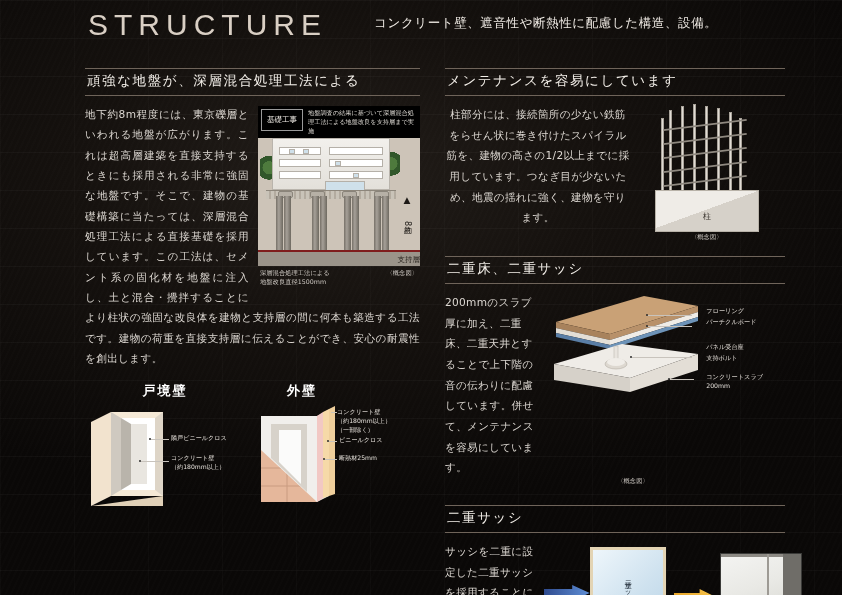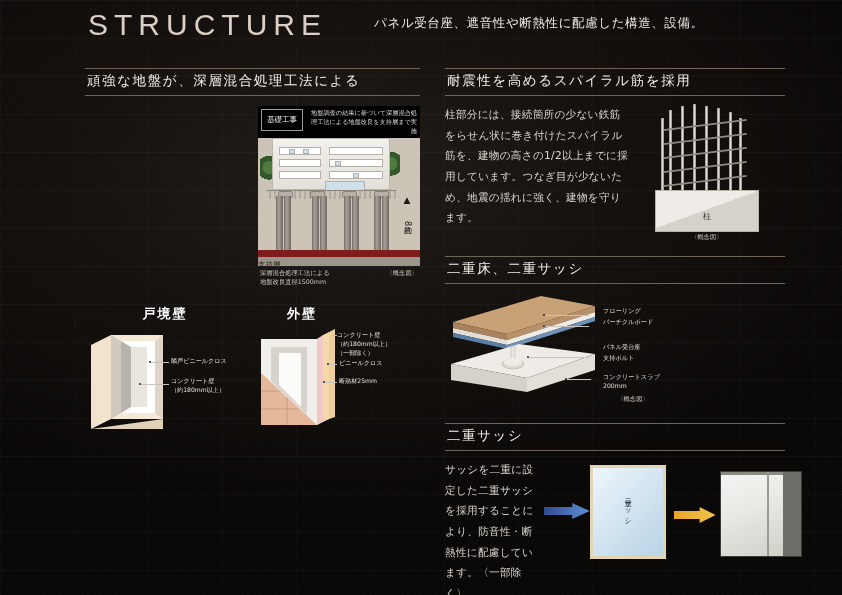--- a/index.html
+++ b/index.html
@@ -68,21 +68,21 @@
     font-size:10.6px; line-height:1.92; color:#ddd8d2;
     letter-spacing:.35px; text-align:justify;
   }
 
   
   .s1-fig {
     float:right; width:162px; margin:2px 0 4px 9px;
   }
   .figbox { background:#000; position:relative; }
   .fig-note {
-    display:flex; gap:5px; align-items:flex-start; padding:3px 3px 2px 3px;text-align:right;
+    display:flex; gap:5px; align-items:flex-start; padding:3px 3px 2px 3px;
   }
   .fig-tag {
     border:1px solid #9a9a9a; color:#f0ece6; font-size:7.5px;
     padding:6px 5px; white-space:nowrap; line-height:1;
   }
   .fig-note-txt { font-size:6.2px; line-height:1.45; color:#ddd9d3; }
 
   .soil { position:relative; height:128px; background:#cdc4b8; overflow:hidden; }
   .bldg {
     position:absolute; left:14px; top:0; width:118px; height:52px;
@@ -100,22 +100,22 @@
     position:absolute; top:58px; width:7px; height:64px;
     background:linear-gradient(to right,#8e8madd,#6f6a63 30%,#a9a49c 60%,#7a746c);
     background:linear-gradient(to right,#777168,#a6a098 40%,#6e6960);
   }
   .pilecap{
     position:absolute; width:15px; height:7px; top:53px;
     background:#b6b0a6; border:1px solid #8a847a; border-radius:2px;
   }
   .bearing {
     position:absolute; left:0; bottom:0; width:100%; height:16px;
-    background:#9b948a; border-top:7px solid #7f1d1d;
-    color:#2b2620; font-size:7.5px; text-align:left; line-height:16px;
+    background:#9b948a; border-top:2px solid #7f1d1d;
+    color:#2b2620; font-size:7.5px; text-align:right; line-height:16px;
   }
   .tree {
     position:absolute; top:18px; width:18px; height:26px;
     background:radial-gradient(circle at 50% 45%, #4e7a3d 0 38%, #31572a 39% 70%, rgba(0,0,0,0) 71%);
   }
   .depth {
     position:absolute; right:5px; top:58px; width:16px; height:64px;
     display:flex; flex-direction:column; align-items:center; justify-content:space-between;
     color:#1d1a16; font-size:8px;
   }
@@ -180,21 +180,21 @@
 </style>
 </head>
 <body>
 
 <div class="bg"></div>
 
 <div class="page">
 
   <div class="hdr">
     <span class="hdr-title">STRUCTURE</span>
-    <span class="hdr-sub">パネル受台座、遮音性や断熱性に配慮した構造、設備。</span>
+    <span class="hdr-sub">コンクリート壁、遮音性や断熱性に配慮した構造、設備。</span>
   </div>
 
   <div class="col-l">
 
     <div>
       <div class="sec-head">頑強な地盤が、深層混合処理工法による</div>
 
       <div class="s1-fig">
         <div class="figbox">
           <div class="fig-note">
@@ -248,20 +248,21 @@
 
         <div class="fig-cap">
           <div>
             <div>深層混合処理工法による</div>
             <div>地盤改良直径1500mm</div>
           </div>
           <div>〈概念図〉</div>
         </div>
       </div>
 
+      <div class="body-txt">地下約8m程度には、東京礫層といわれる地盤が広がります。これは超高層建築を直接支持するときにも採用される非常に強固な地盤です。そこで、建物の基礎構築に当たっては、深層混合処理工法による直接基礎を採用しています。この工法は、セメント系の固化材を地盤に注入し、土と混合・攪拌することにより柱状の強固な改良体を建物と支持層の間に何本も築造する工法です。建物の荷重を直接支持層に伝えることができ、安心の耐震性を創出します。</div>
       <div style="clear:both"></div>
     </div>
 
     <div class="sec2">
 
       <div class="walls">
 
         <div class="wallfig">
           <div class="wall-title">戸境壁</div>
           <div class="wall-art">
@@ -335,23 +336,23 @@
           </div>
         </div>
 
       </div>
     </div>
   </div>
 
   <div class="col-r">
 
     <div>
-      <div class="sec-head">耐震性を高めるスパイラル筋を採用</div>
+      <div class="sec-head">メンテナンスを容易にしています</div>
       <div class="r-flow">
-        <div class="r-txt" style="width:186px;">柱部分には、接続箇所の少ない鉄筋をらせん状に巻き付けたスパイラル筋を、建物の高さの1/2以上までに採用しています。つなぎ目が少ないため、地震の揺れに強く、建物を守ります。</div>
+        <div class="r-txt" style="width:186px;text-align:center;">柱部分には、接続箇所の少ない鉄筋をらせん状に巻き付けたスパイラル筋を、建物の高さの1/2以上までに採用しています。つなぎ目が少ないため、地震の揺れに強く、建物を守ります。</div>
 
         <div class="spiral-wrap">
           <div class="rebar" style="left:30px;top:6px;height:88px;"></div>
           <div class="rebar" style="left:42px;top:2px;height:92px;"></div>
           <div class="rebar" style="left:54px;top:0px;height:94px;"></div>
           <div class="rebar" style="left:66px;top:2px;height:92px;"></div>
           <div class="rebar" style="left:78px;top:4px;height:90px;"></div>
           <div class="rebar" style="left:90px;top:8px;height:86px;"></div>
           <div class="rebar" style="left:100px;top:14px;height:80px;"></div>
           <div class="rebar" style="left:22px;top:14px;height:80px;"></div>
@@ -366,20 +367,21 @@
             <span>柱</span>
           </div>
           <span class="gainen" style="position:absolute;left:52px;bottom:-10px;">〈概念図〉</span>
         </div>
       </div>
     </div>
 
     <div style="margin-top:24px;">
       <div class="sec-head">二重床、二重サッシ</div>
       <div class="r-flow">
+        <div class="r-txt" style="width:104px;">200mmのスラブ厚に加え、二重床、二重天井とすることで上下階の音の伝わりに配慮しています。併せて、メンテナンスを容易にしています。</div>
 
         <div class="slabfig">
           <svg width="150" height="104" viewBox="0 0 150 104">
             <polygon points="8,30 96,4 150,14 62,42" fill="#c9a176"></polygon>
             <polygon points="8,30 62,42 62,48 8,36" fill="#a8825c"></polygon>
             <polygon points="62,42 150,14 150,20 62,48" fill="#b8916a"></polygon>
             <polygon points="8,36 62,48 62,53 8,41" fill="#e3ded6"></polygon>
             <polygon points="62,48 150,20 150,25 62,53" fill="#efece7"></polygon>
             <polygon points="8,41 62,53 62,57 8,45" fill="#5a7ea6"></polygon>
             <polygon points="62,53 150,25 150,29 62,57" fill="#6d93b8"></polygon>

